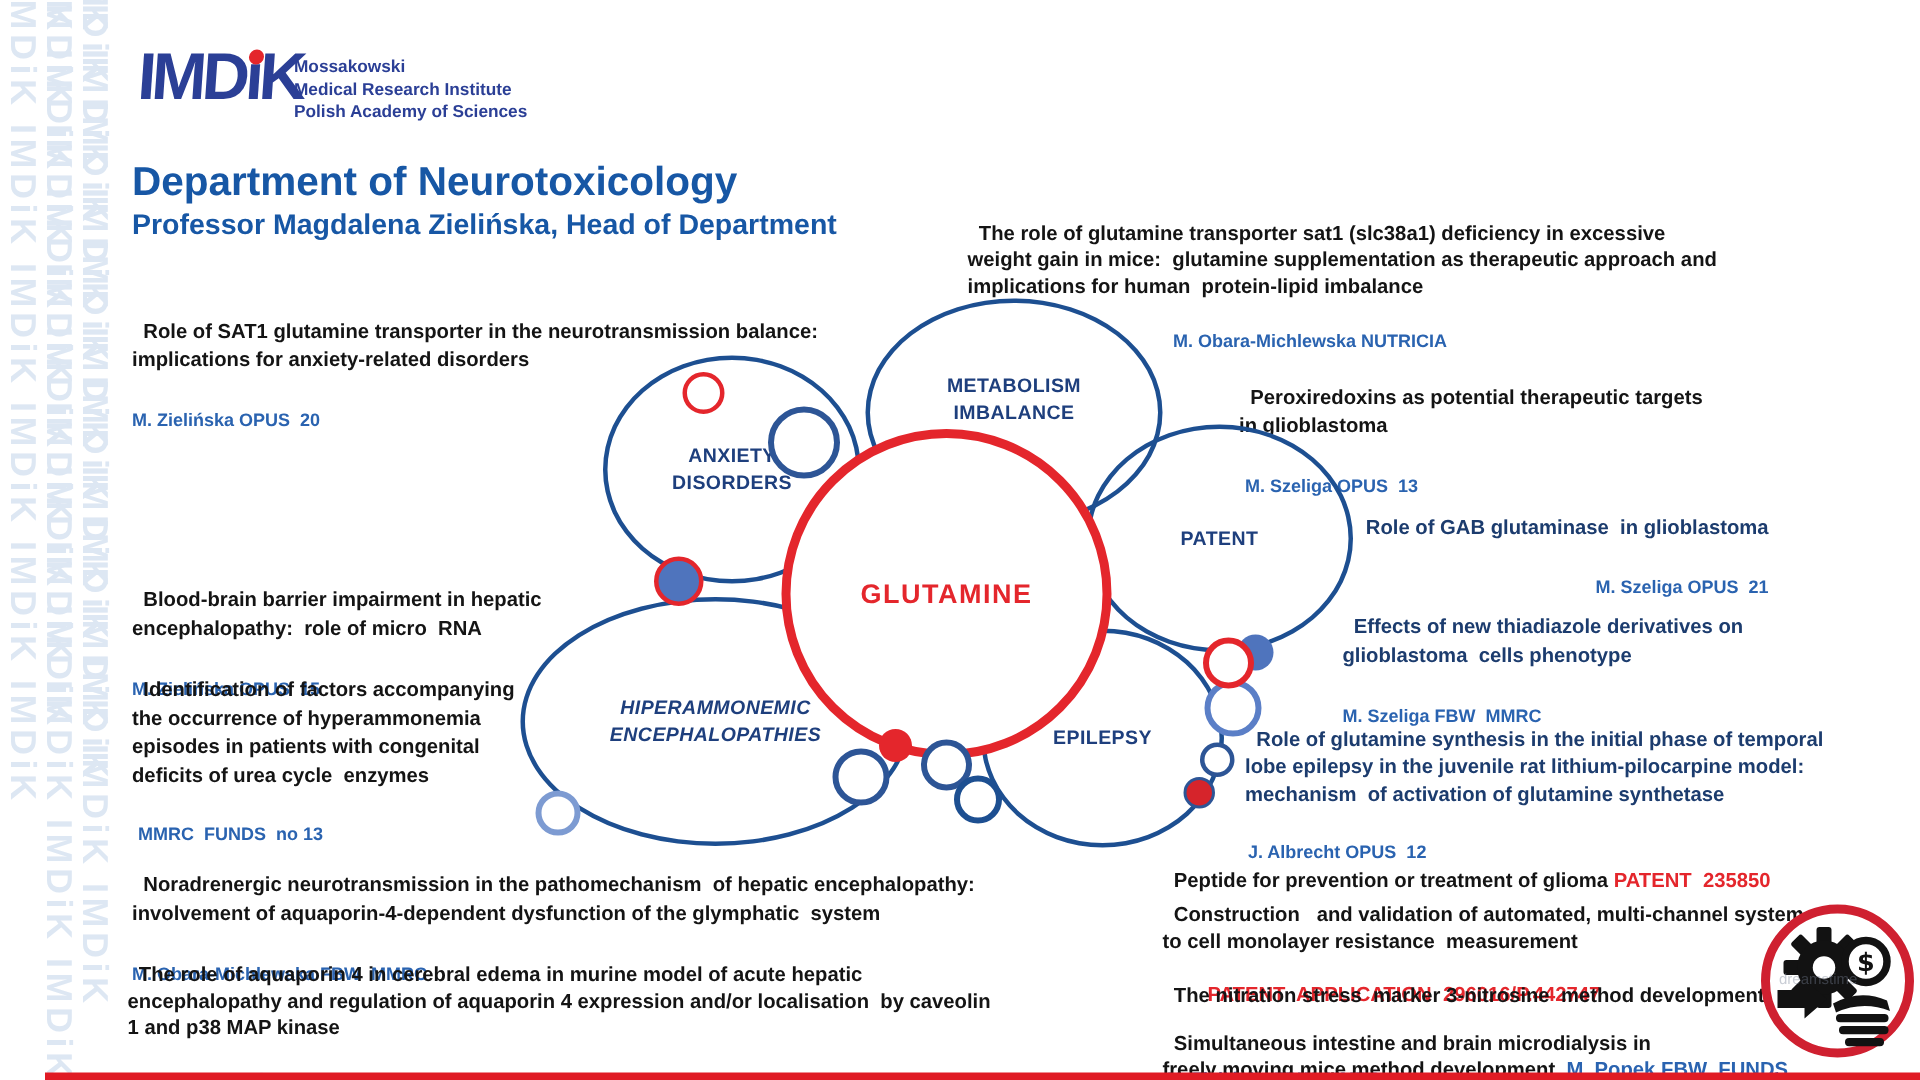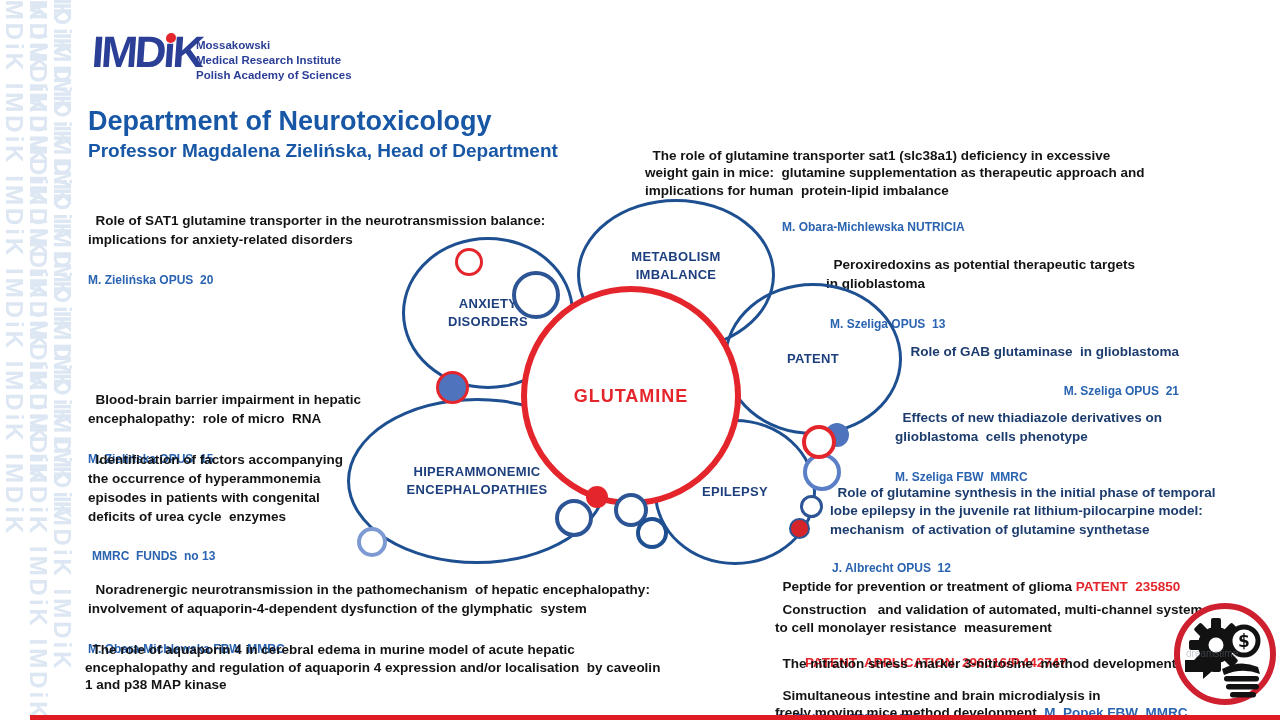--- a/index.html
+++ b/index.html
@@ -63,21 +63,21 @@
   <span class="circle-label">ANXIETY
 DISORDERS</span>
 </div>
 <div class="circle" style="left:577px;top:199px;width:192px;height:146px;">
   <span class="circle-label" style="margin-bottom:18px;">METABOLISM
 IMBALANCE</span>
 </div>
 <div class="circle" style="left:724px;top:283px;width:172px;height:146px;">
   <span class="circle-label">PATENT</span>
 </div>
-<div class="circle" style="left:347px;top:398px;width:254px;height:160px;">
+<div class="circle" style="left:347px;top:398px;width:254px;height:160px;font-style:italic;">
   <span class="circle-label">HIPERAMMONEMIC
 ENCEPHALOPATHIES</span>
 </div>
 <div class="circle" style="left:654px;top:419px;width:156px;height:140px;">
   <span class="circle-label">EPILEPSY</span>
 </div>
 <div class="circle glutamine" style="left:521px;top:286px;width:208px;height:208px;">
   <span class="circle-label">GLUTAMINE</span>
 </div>
 
@@ -169,21 +169,21 @@
   <span class="red" style="display:block;margin-top:1px;padding-left:30px;">PATENT  APPLICATION  296016/P.442747</span>
 </div>
 
 <div class="proj" style="left:775px;top:635px;">
   <span>The nitration stress  marker 3-nitrosine  method development</span>
   <span class="credit" style="padding-left:3px;margin-top:19px;">M. Zielińska FBW  MMRC</span>
 </div>
 
 <div class="proj" style="left:775px;top:669px;line-height:1.3;">
   <span class="inline">Simultaneous intestine and brain microdialysis in
-freely moving mice method development  </span><span class="inline" style="color:#2a63b0;">M. Popek FBW  MMRC</span>
+freely moving mice method development  </span><span class="inline" style="color:#2a63b0;">M. Popek FBW  FUNDS</span>
 </div>
 
 <svg class="abs tt-icon" viewBox="0 0 106 106">
   <circle cx="53" cy="53" r="48" fill="#ffffff" stroke="#cf2030" stroke-width="6"></circle>
   <g fill="#121212">
     <g transform="translate(44,44)">
       <rect x="-5" y="-27" width="10" height="12" rx="2"></rect>
       <rect x="-5" y="-27" width="10" height="12" rx="2" transform="rotate(45)"></rect>
       <rect x="-5" y="-27" width="10" height="12" rx="2" transform="rotate(90)"></rect>
       <rect x="-5" y="-27" width="10" height="12" rx="2" transform="rotate(135)"></rect>

